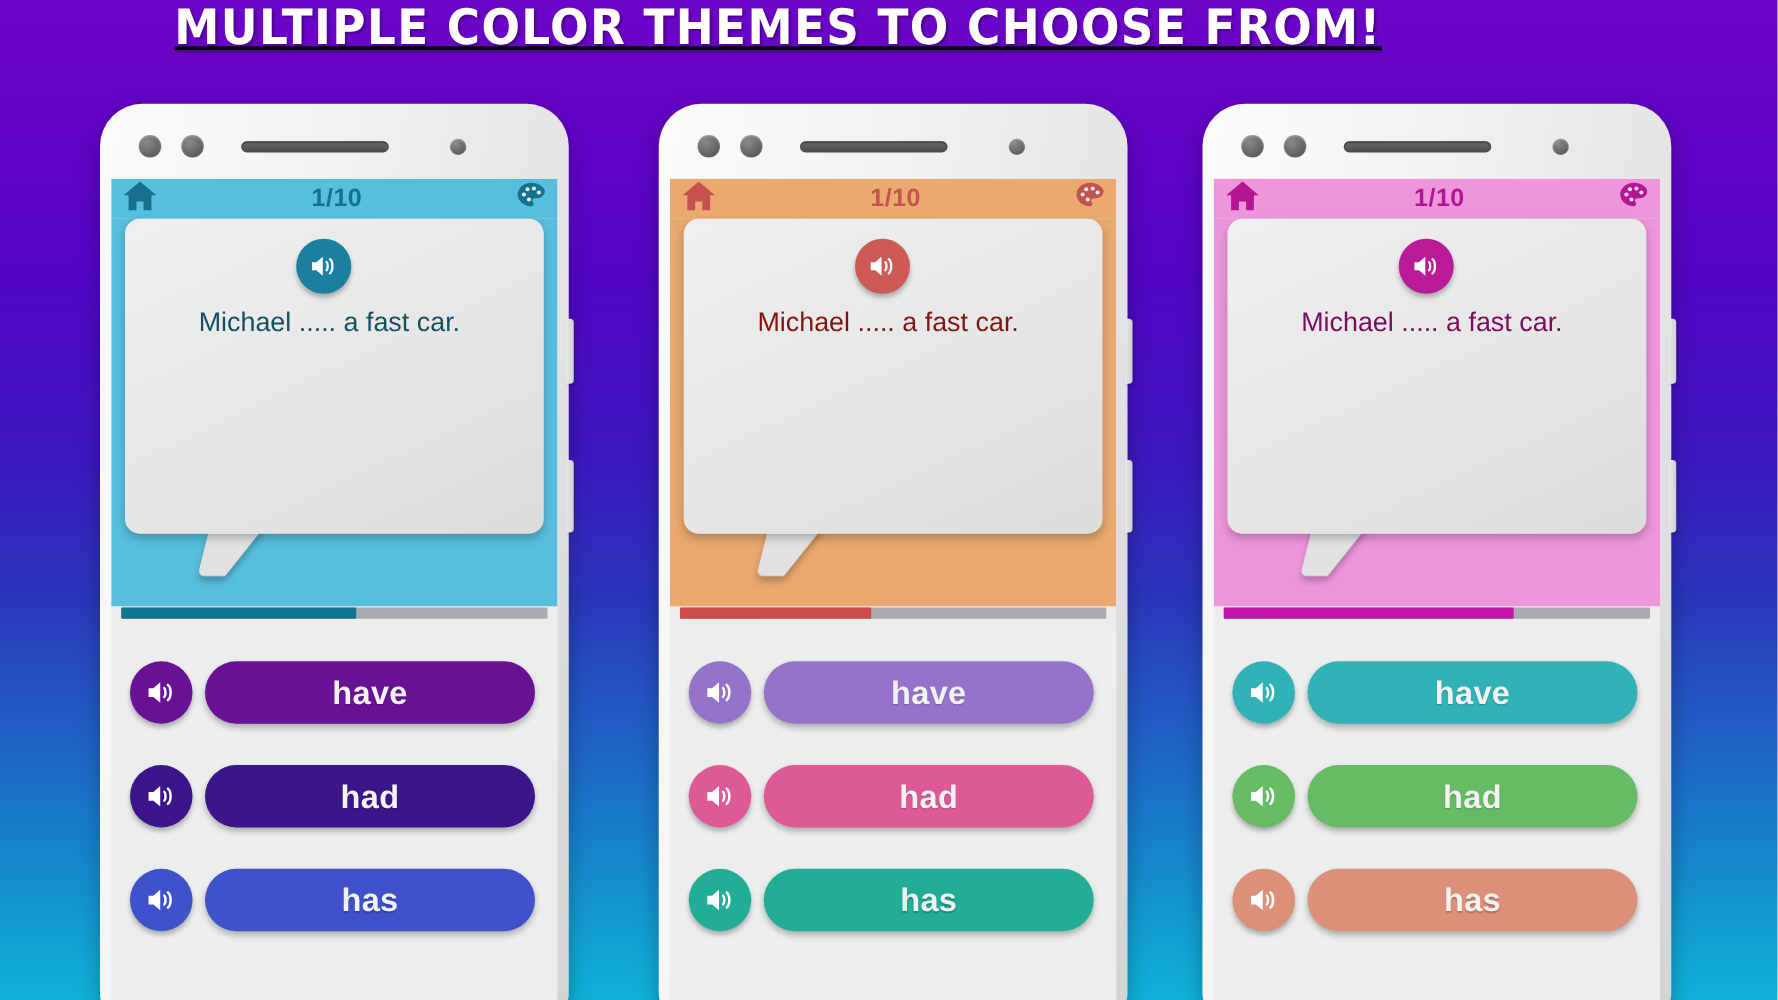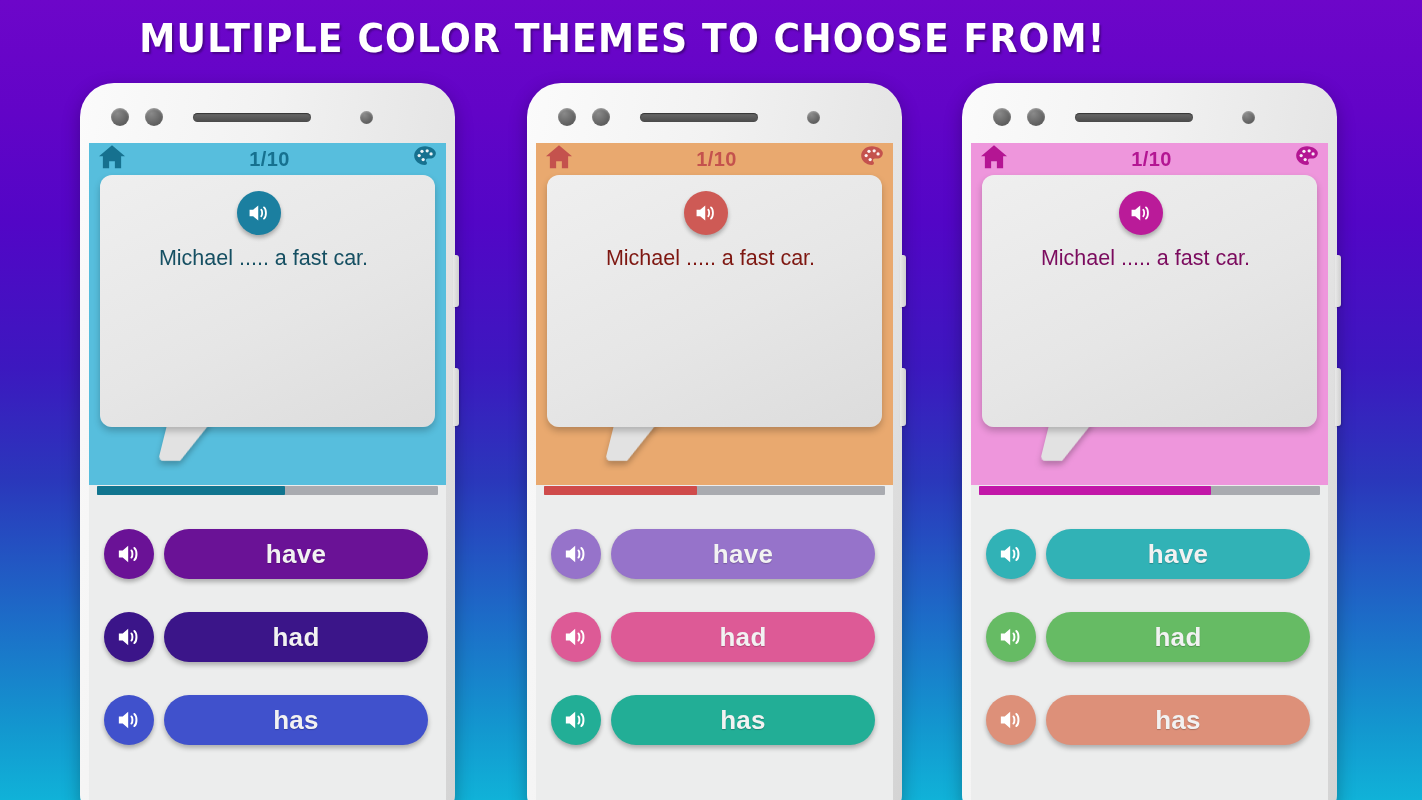--- a/index.html
+++ b/index.html
@@ -14,21 +14,21 @@
       #2a37bb 60%,
       #1c6ec8 78%,
       #1397cf 91%,
       #10b2d8 100%);
     position:relative;
   }
 
   
   .title-bar{
     position:absolute; top:0; left:0; width:1244px; height:76px;
-    display:flex; align-items:center; justify-content:center;
+    display:flex; align-items:flex-start; justify-content:center;text-decoration:underline;
   }
   .title-text{
     color:#ffffff;
     font-family:"DejaVu Sans", sans-serif;
     font-weight:bold;
     font-size:39px;
     letter-spacing:1.2px;
     text-shadow:2px 2px 2px rgba(0,0,0,.30);
     transform:scaleX(0.93);
     white-space:nowrap;

